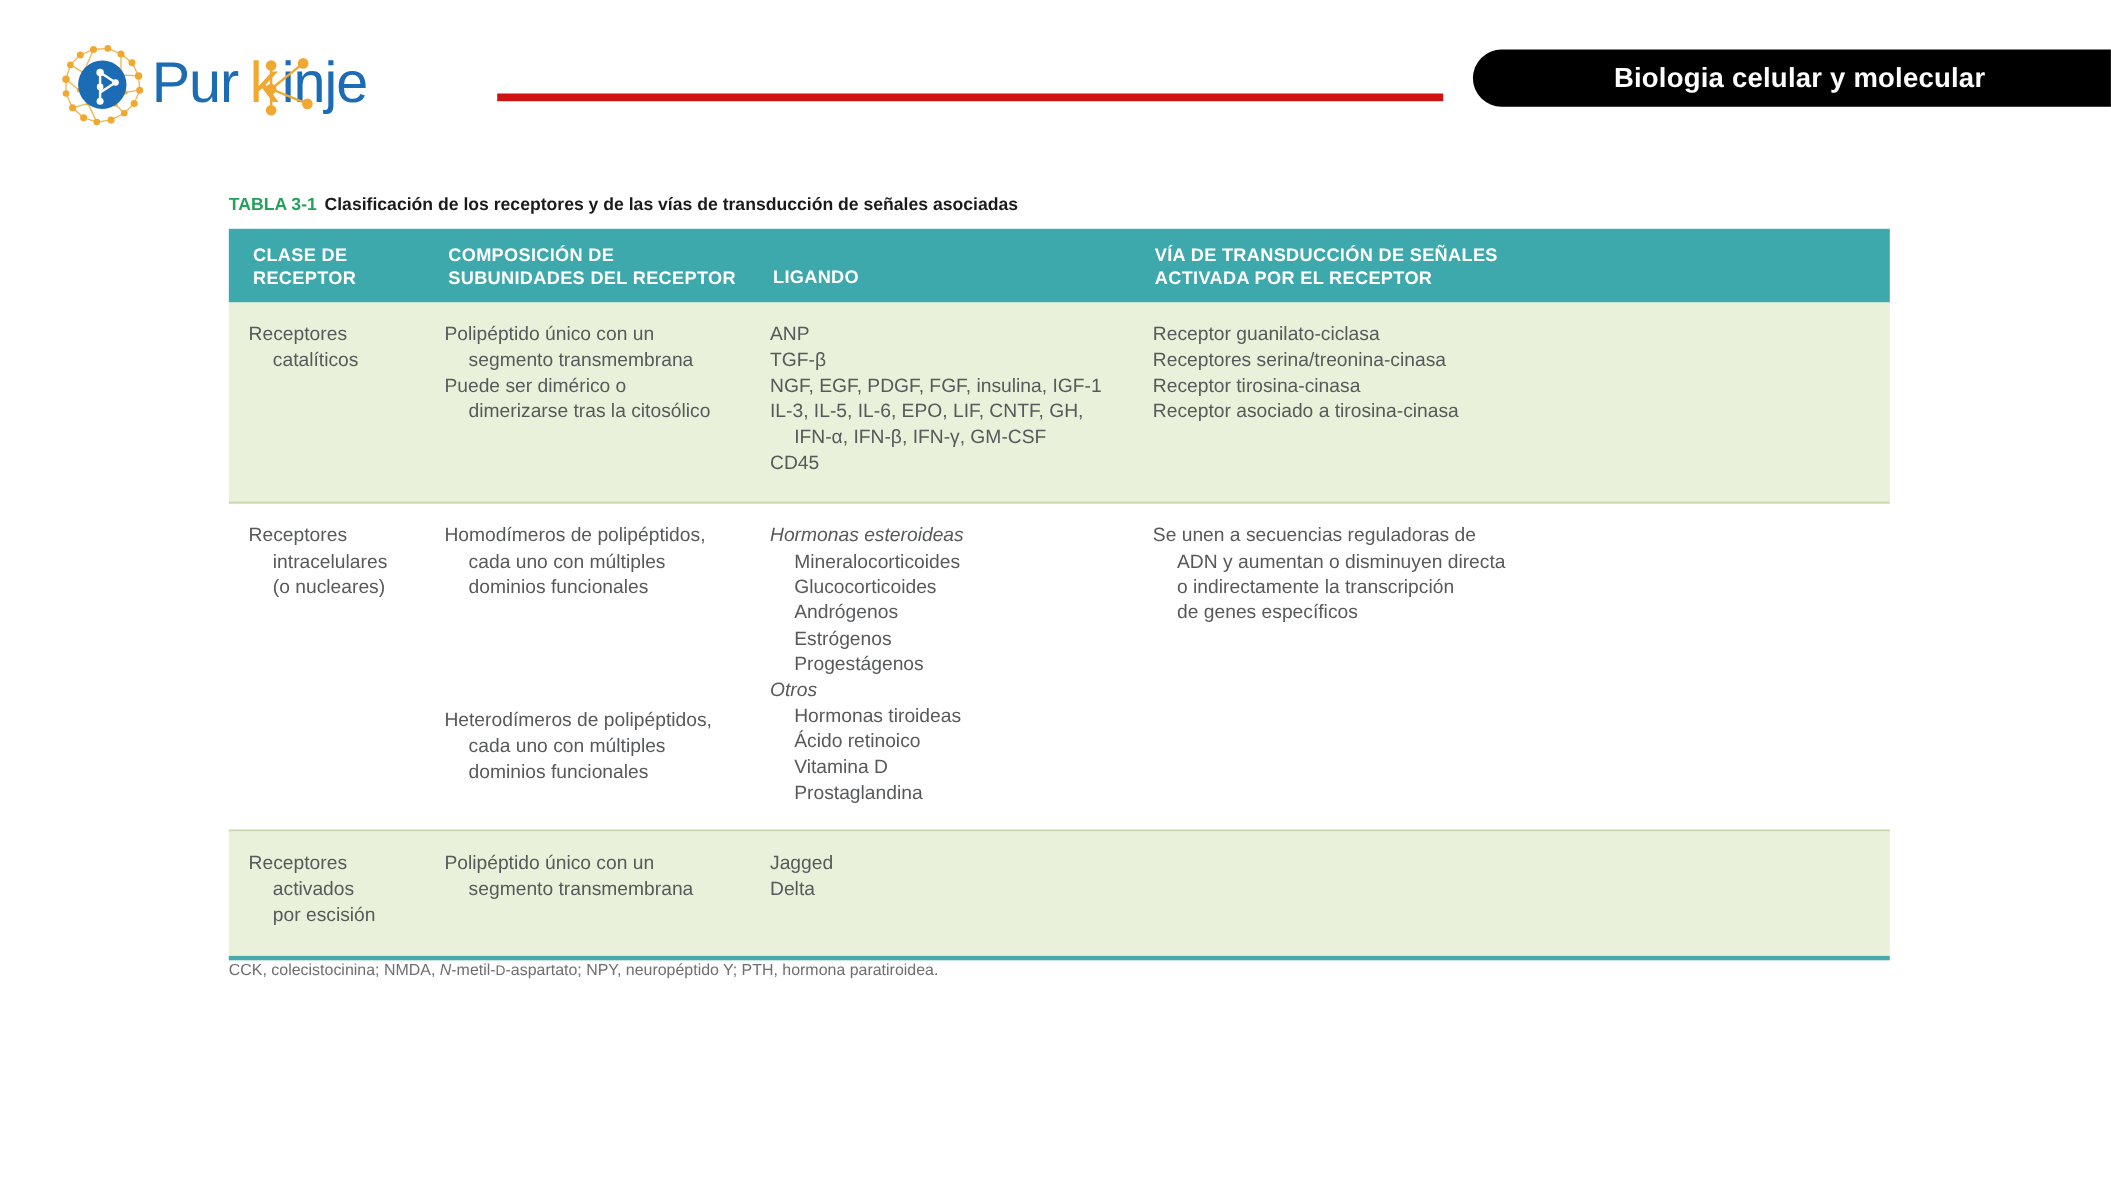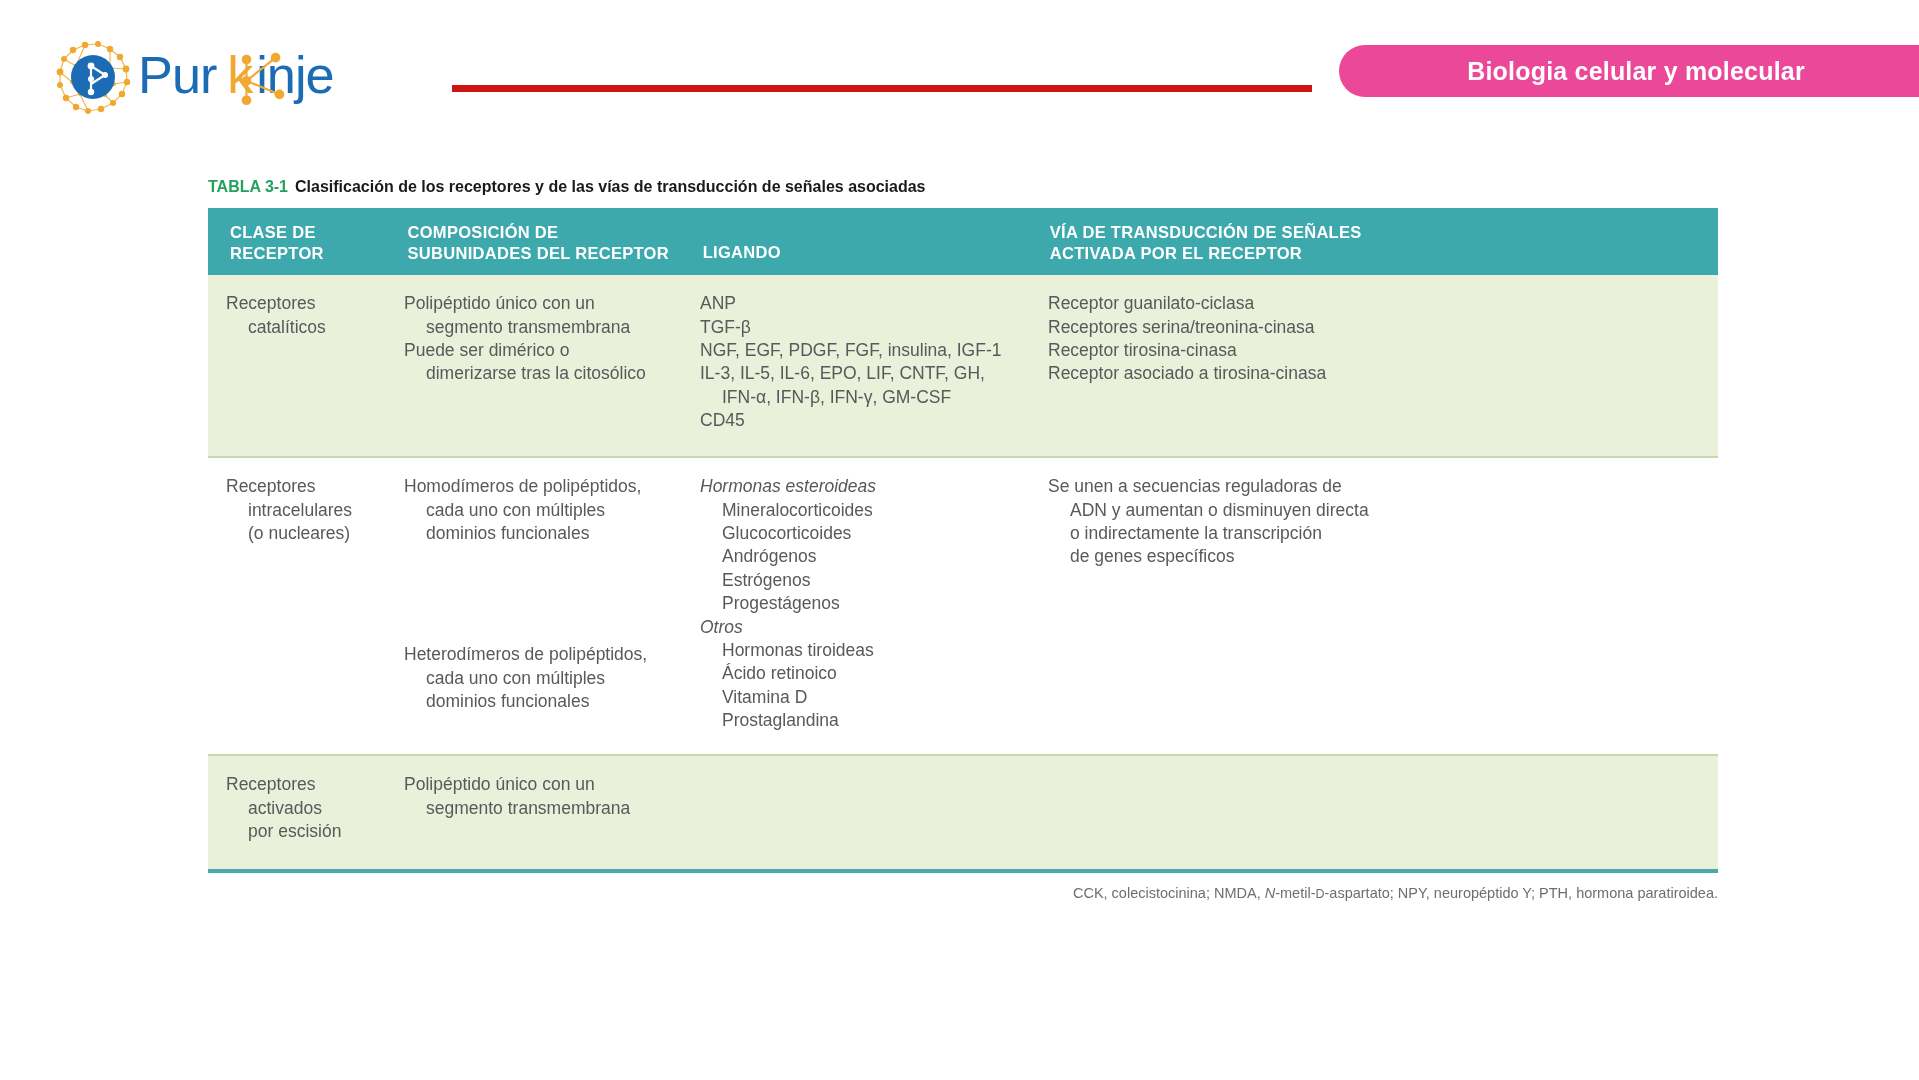--- a/index.html
+++ b/index.html
@@ -30,21 +30,21 @@
     position: absolute;
     left: 452px; top: 85px;
     width: 860px; height: 7px;
     background: #cf1212;
   }
   .title-banner {
     position: absolute;
     right: 0; top: 45px;
     height: 52px;
     min-width: 580px;
-    background: #ec4899;
+    background: #000000;
     border-top-left-radius: 26px;
     border-bottom-left-radius: 26px;
     display: flex;
     align-items: center;
     justify-content: center;
     padding: 0 46px 0 60px;
   }
   .title-banner span {
     color: #ffffff;
     font-size: 25px;
@@ -106,23 +106,21 @@
   .bottom-rule { height: 4px; background: #4aa9ad; margin-top: 0; }
 
   .indent   { padding-left: 22px; }
   .indent2  { padding-left: 22px; }
   .ital     { font-style: italic; }
   .blank-line { height: 23.5px; }
 
   .footnote {
     font-size: 14.5px;
     color: #6d6e70;
-    padding-top: 11px;
     line-height: 1.3;
-    text-align: right;
   }
   .footnote .sc { font-size: 12.5px; }
   .footnote .it { font-style: italic; }
 </style>
 </head>
 <body>
 
 <div class="header">
 
   <div class="logo-block">
@@ -295,18 +293,22 @@
   <div class="trow shaded r3">
     <div class="td col-1">
       <div>Receptores</div>
       <div class="indent">activados</div>
       <div class="indent">por escisión</div>
     </div>
     <div class="td col-2">
       <div>Polipéptido único con un</div>
       <div class="indent">segmento transmembrana</div>
     </div>
+    <div class="td col-3">
+      <div>Jagged</div>
+      <div>Delta</div>
+    </div>
   </div>
 
   <div class="bottom-rule"></div>
 
   <div class="footnote"><span>CCK, colecistocinina; NMDA, </span><span class="it">N</span><span>-metil-</span><span class="sc">D</span><span>-aspartato; NPY, neuropéptido Y; PTH, hormona paratiroidea.</span></div>
 </div>
 
 </body></html>

